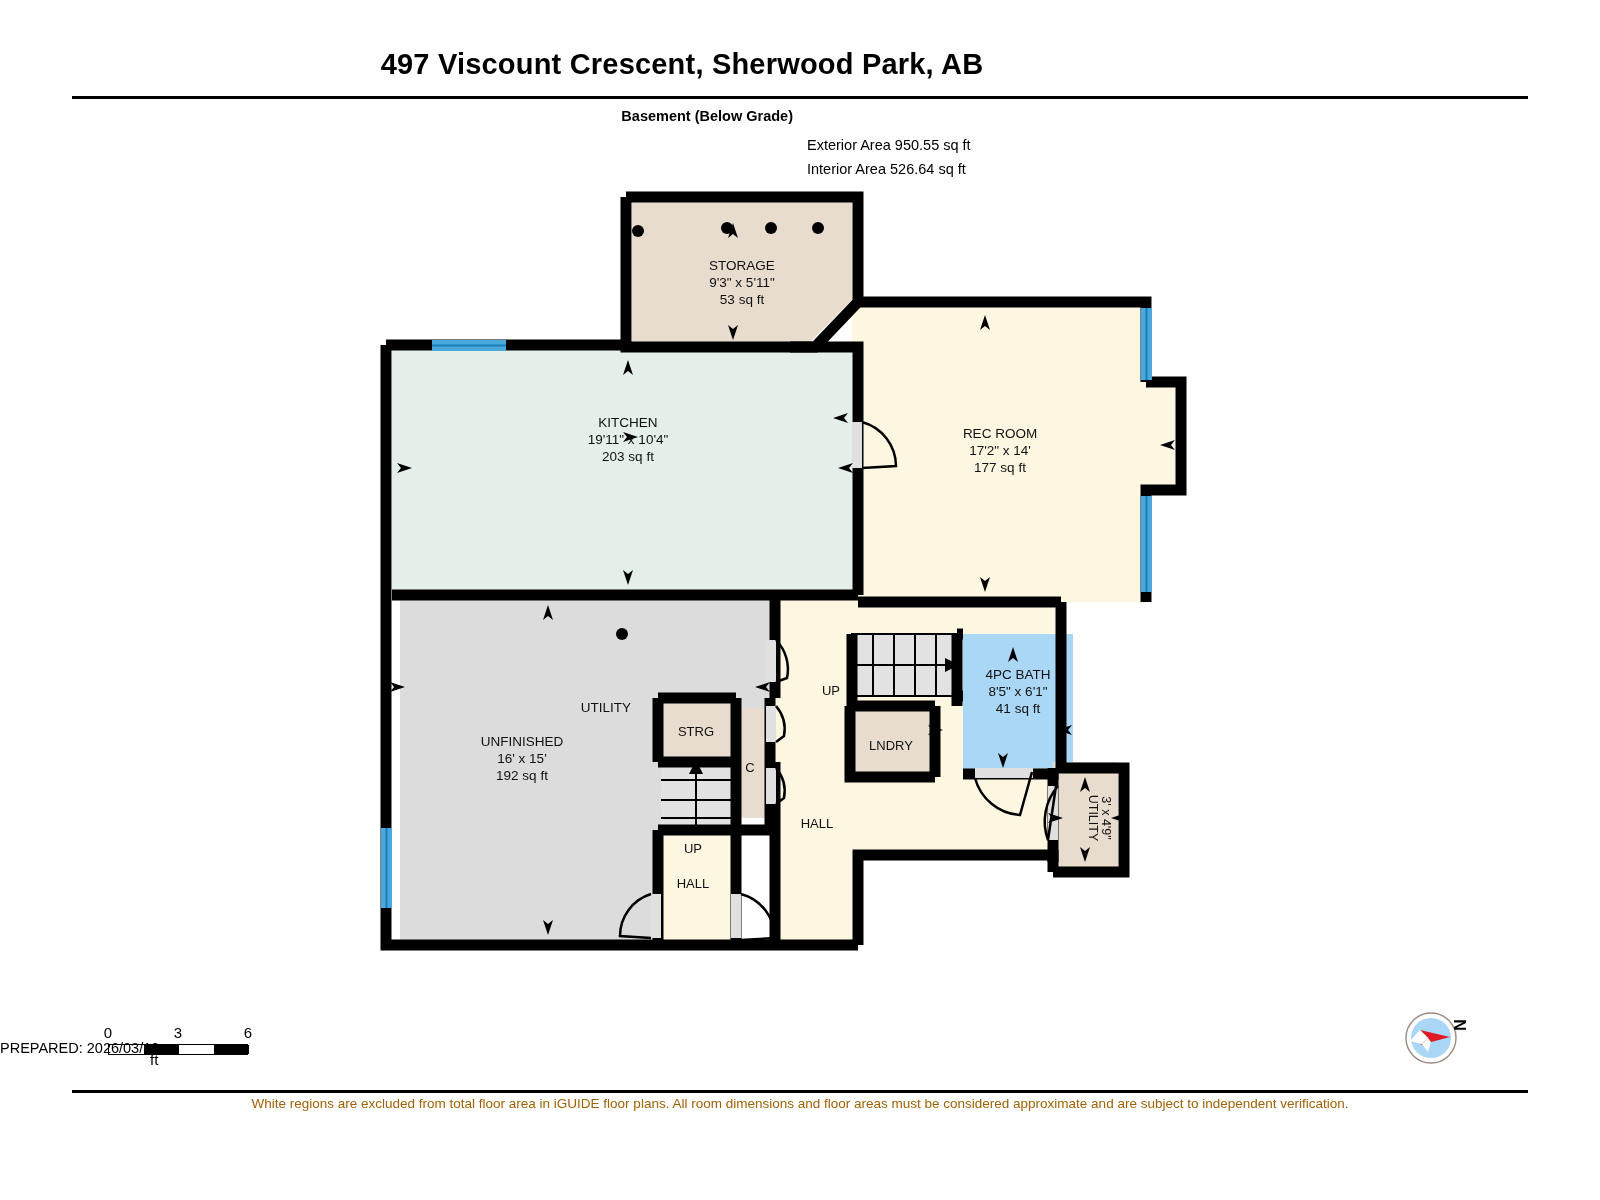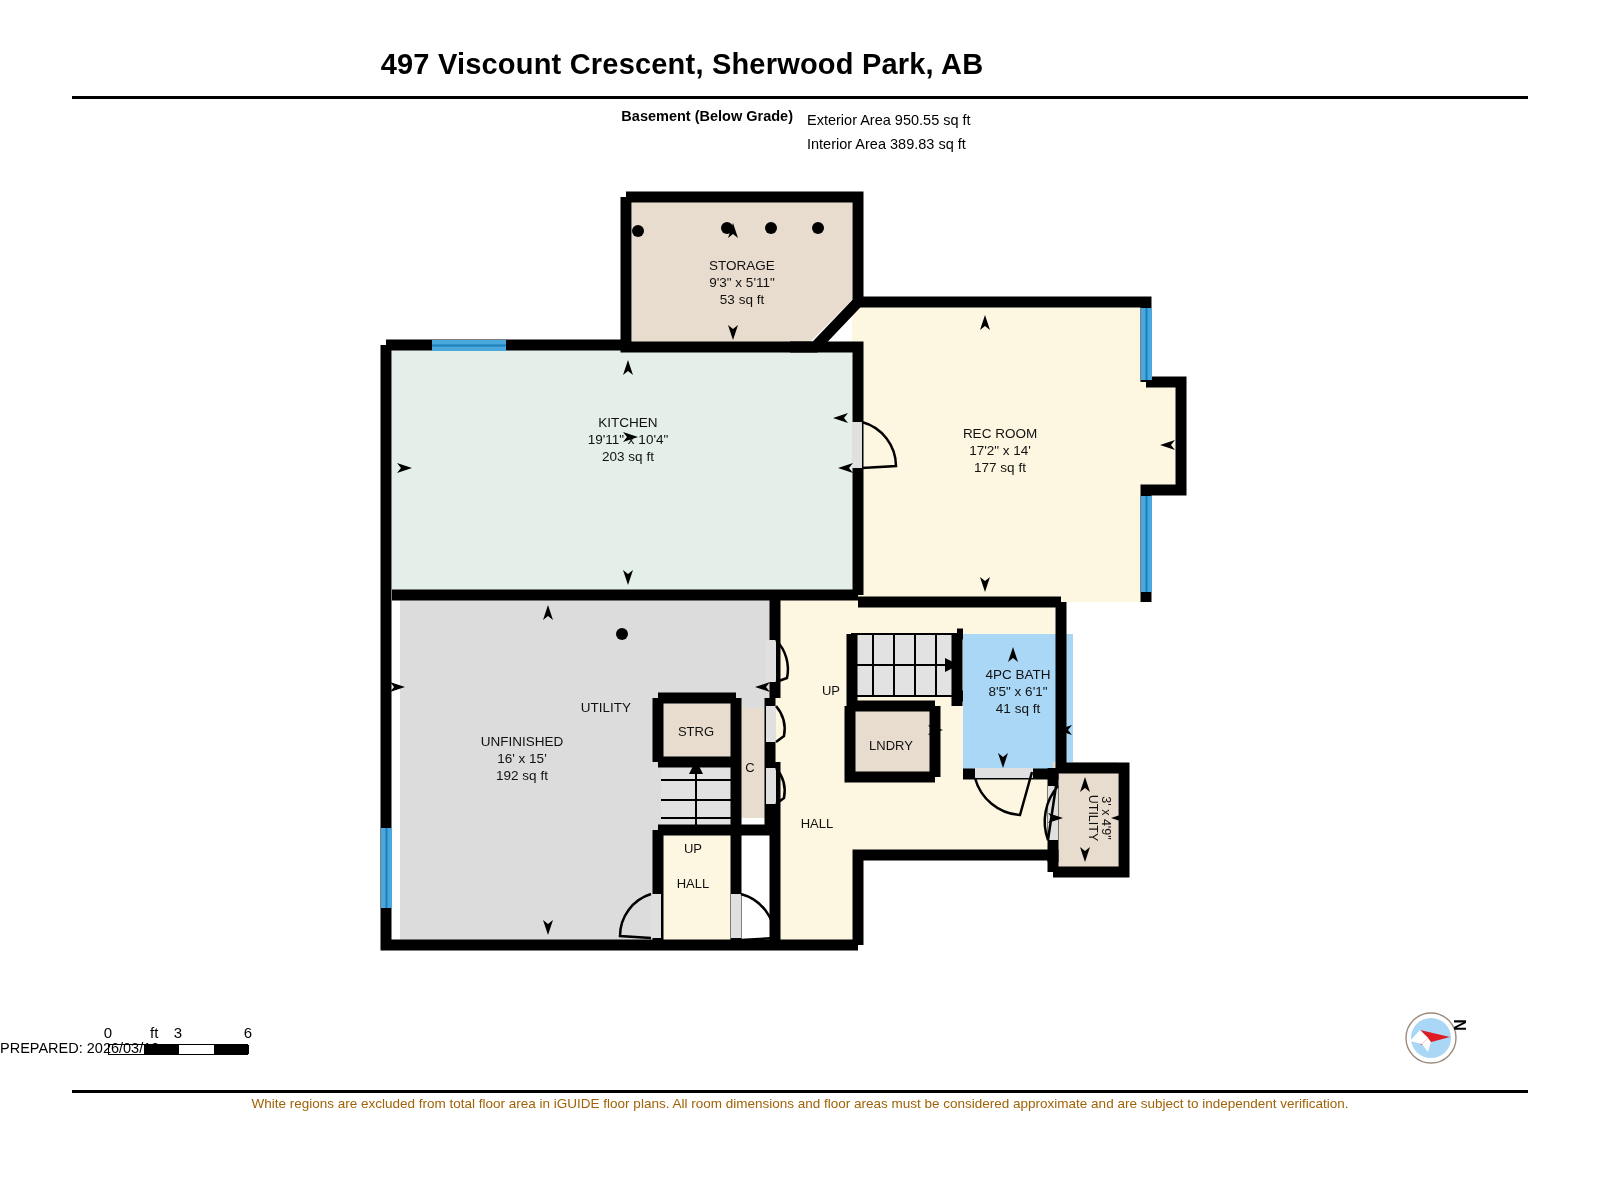--- a/index.html
+++ b/index.html
@@ -15,35 +15,35 @@
   .rule-top{
     position:absolute;left:72px;top:96px;width:1456px;height:3px;background:#000;
   }
   .subhead{
     position:absolute;left:0;top:108px;width:1600px;
   }
   .subhead-row{display:flex;justify-content:center;}
   .sub-level{
     font-size:14.5px;font-weight:bold;text-align:right;width:300px;padding-right:14px;
   }
-  .sub-areas{font-size:14.5px;width:300px;text-align:left;line-height:24px;}
+  .sub-areas{font-size:14.5px;width:300px;text-align:left;line-height:24px;margin-top:25px;}
 
   
   .plan{position:absolute;left:0;top:150px;width:1428px;height:840px;}
   .plan svg{display:block;}
 
   
   .scalebar{position:absolute;left:108px;top:1024px;}
   .scale-ticks{position:relative;height:20px;width:140px;}
   .scale-ticks span{
     position:absolute;top:0;font-size:15px;transform:translateX(-50%);
   }
   .scale-bars{position:relative;width:140px;height:11px;border:1.5px solid #000;box-sizing:border-box;background:#fff;}
   .scale-bars i{position:absolute;top:0;height:100%;background:#000;display:block;}
-  .scale-unit{position:absolute;left:150px;top:1024px;font-size:15px;}
+  .scale-unit{position:absolute;left:150px;top:1051px;font-size:15px;}
 
   .prepared{
     position:absolute;left:0;top:1040px;width:1600px;font-size:14.5px;
   }
 
   .compass{position:absolute;left:1398px;top:1008px;width:70px;height:60px;}
   .compass-n{
     position:absolute;left:1453px;top:1016px;font-size:16px;font-weight:bold;
     transform:rotate(90deg);transform-origin:50% 50%;
   }
@@ -62,21 +62,21 @@
 <div class="page">
 
   <div class="title">497 Viscount Crescent, Sherwood Park, AB</div>
   <div class="rule-top"></div>
 
   <div class="subhead">
     <div class="subhead-row">
       <div class="sub-level">Basement (Below Grade)</div>
       <div class="sub-areas">
         <div>Exterior Area 950.55 sq ft</div>
-        <div>Interior Area 389.83 sq ft</div>
+        <div>Interior Area 526.64 sq ft</div>
       </div>
     </div>
   </div>
 
   <div class="plan">
   <svg width="1600" height="840" viewBox="0 0 1600 840" xmlns="http://www.w3.org/2000/svg">
 
     <polygon points="632,52 852,52 852,150 810,192 648,192 632,192" fill="#e8dcce"></polygon>
 
     <polygon points="852,150 1140,150 1140,232 1175,232 1175,340 1140,340 1140,452 852,452 852,200" fill="#fdf6e0"></polygon>

